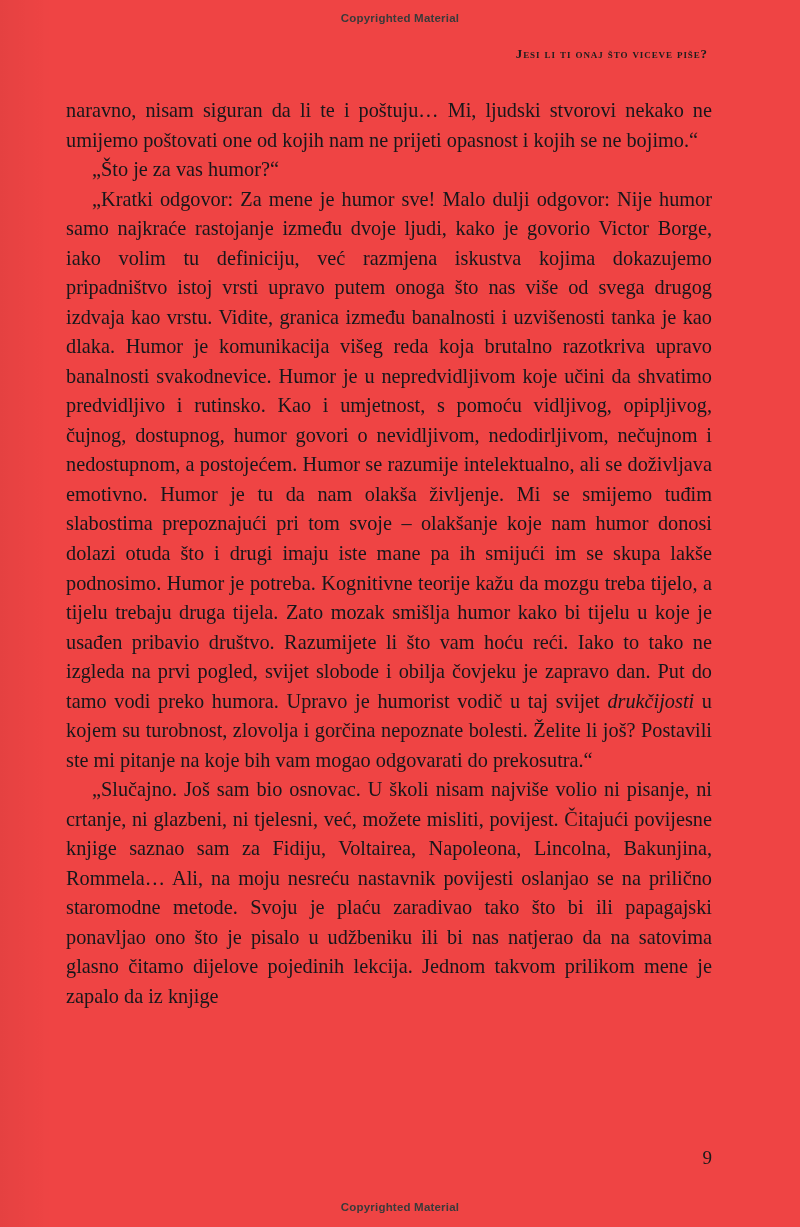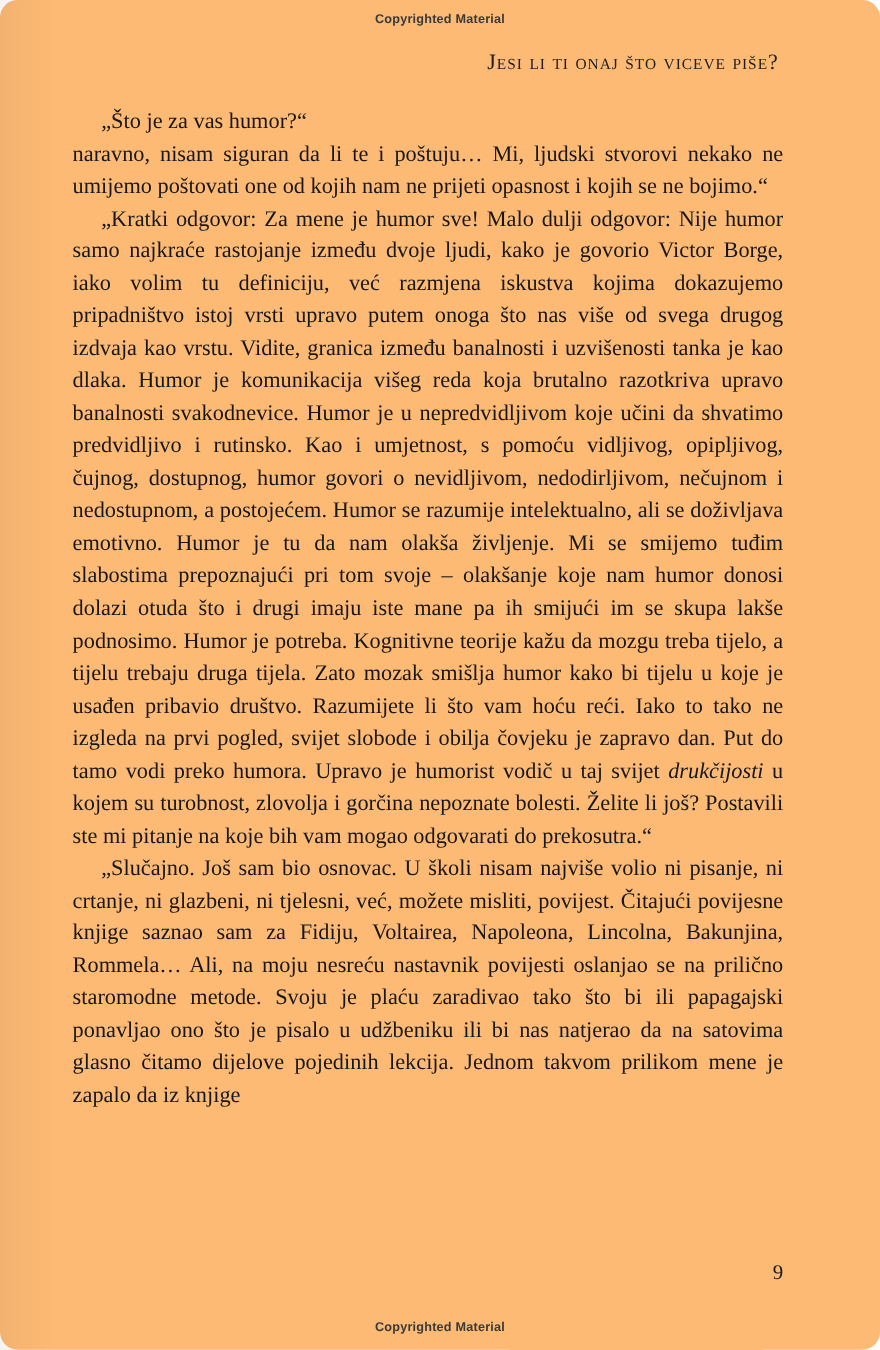--- a/index.html
+++ b/index.html
@@ -11,22 +11,21 @@
     width: 800px;
     height: 1227px;
     position: relative;
     font-family: "Liberation Serif", serif;
     color: #1a1a1a;
     overflow: hidden;
   }
   .page {
     position: absolute;
     inset: 0;
-    background: #fdba74;
-    border-radius: 16px;
+    background: #ef4444;
   }
   .copyright-top {
     position: absolute;
     top: 12px;
     left: 0;
     right: 0;
     text-align: center;
     font-family: "Liberation Sans", sans-serif;
     font-size: 11.5px;
     font-weight: bold;
@@ -43,24 +42,25 @@
     font-size: 11.5px;
     font-weight: bold;
     color: #3a3a3a;
     letter-spacing: 0.2px;
   }
   .running-head {
     position: absolute;
     top: 46px;
     right: 92px;
     font-family: "Liberation Serif", serif;
-    font-size: 20px;
+    font-size: 13px;
     font-variant: small-caps;
     letter-spacing: 0.9px;
     color: #1d1d1d;
+    font-weight: bold;
   }
   .text-block {
     position: absolute;
     top: 96px;
     left: 66px;
     width: 646px;
   }
   .para {
     margin: 0;
     font-size: 20.3px;
@@ -99,22 +99,22 @@
 
 <div class="page">
 
   <div class="gutter-shade"></div>
 
   <div class="copyright-top">Copyrighted Material</div>
 
   <div class="running-head">Jesi li ti onaj što viceve piše?</div>
 
   <div class="text-block">
+    <p class="para">naravno, nisam siguran da li te i poštuju… Mi, ljudski stvorovi nekako ne umijemo poštovati one od kojih nam ne prijeti opasnost i kojih se ne bojimo.“</p>
     <p class="para indent">„Što je za vas humor?“</p>
-    <p class="para">naravno, nisam siguran da li te i poštuju… Mi, ljudski stvorovi nekako ne umijemo poštovati one od kojih nam ne prijeti opasnost i kojih se ne bojimo.“</p>
     <p class="para indent"><span>„Kratki odgovor: Za mene je humor sve! Malo dulji odgovor: Nije humor samo najkraće rastojanje između dvoje ljudi, kako je govorio Victor Borge, iako volim tu definiciju, već razmjena iskustva kojima dokazujemo pripadništvo istoj vrsti upravo putem onoga što nas više od svega drugog izdvaja kao vrstu. Vidite, granica između banalnosti i uzvišenosti tanka je kao dlaka. Humor je komunikacija višeg reda koja brutalno razotkriva upravo banalnosti svakodnevice. Humor je u nepredvidljivom koje učini da shvatimo predvidljivo i rutinsko. Kao i umjetnost, s pomoću vidljivog, opipljivog, čujnog, dostupnog, humor govori o nevidljivom, nedodirljivom, nečujnom i nedostupnom, a postojećem. Humor se razumije intelektualno, ali se doživljava emotivno. Humor je tu da nam olakša življenje. Mi se smijemo tuđim slabostima prepoznajući pri tom svoje – olakšanje koje nam humor donosi dolazi otuda što i drugi imaju iste mane pa ih smijući im se skupa lakše podnosimo. Humor je potreba. Kognitivne teorije kažu da mozgu treba tijelo, a tijelu trebaju druga tijela. Zato mozak smišlja humor kako bi tijelu u koje je usađen pribavio društvo. Razumijete li što vam hoću reći. Iako to tako ne izgleda na prvi pogled, svijet slobode i obilja čovjeku je zapravo dan. Put do tamo vodi preko humora. Upravo je humorist vodič u taj svijet </span><i>drukčijosti</i><span> u kojem su turobnost, zlovolja i gorčina nepoznate bolesti. Želite li još? Postavili ste mi pitanje na koje bih vam mogao odgovarati do prekosutra.“</span></p>
     <p class="para indent">„Slučajno. Još sam bio osnovac. U školi nisam najviše volio ni pisanje, ni crtanje, ni glazbeni, ni tjelesni, već, možete misliti, povijest. Čitajući povijesne knjige saznao sam za Fidiju, Voltairea, Napoleona, Lincolna, Bakunjina, Rommela… Ali, na moju nesreću nastavnik povijesti oslanjao se na prilično staromodne metode. Svoju je plaću zaradivao tako što bi ili papagajski ponavljao ono što je pisalo u udžbeniku ili bi nas natjerao da na satovima glasno čitamo dijelove pojedinih lekcija. Jednom takvom prilikom mene je zapalo da iz knjige</p>
   </div>
 
   <div class="folio">9</div>
 
   <div class="copyright-bottom">Copyrighted Material</div>
 </div>
 
 </body></html>

